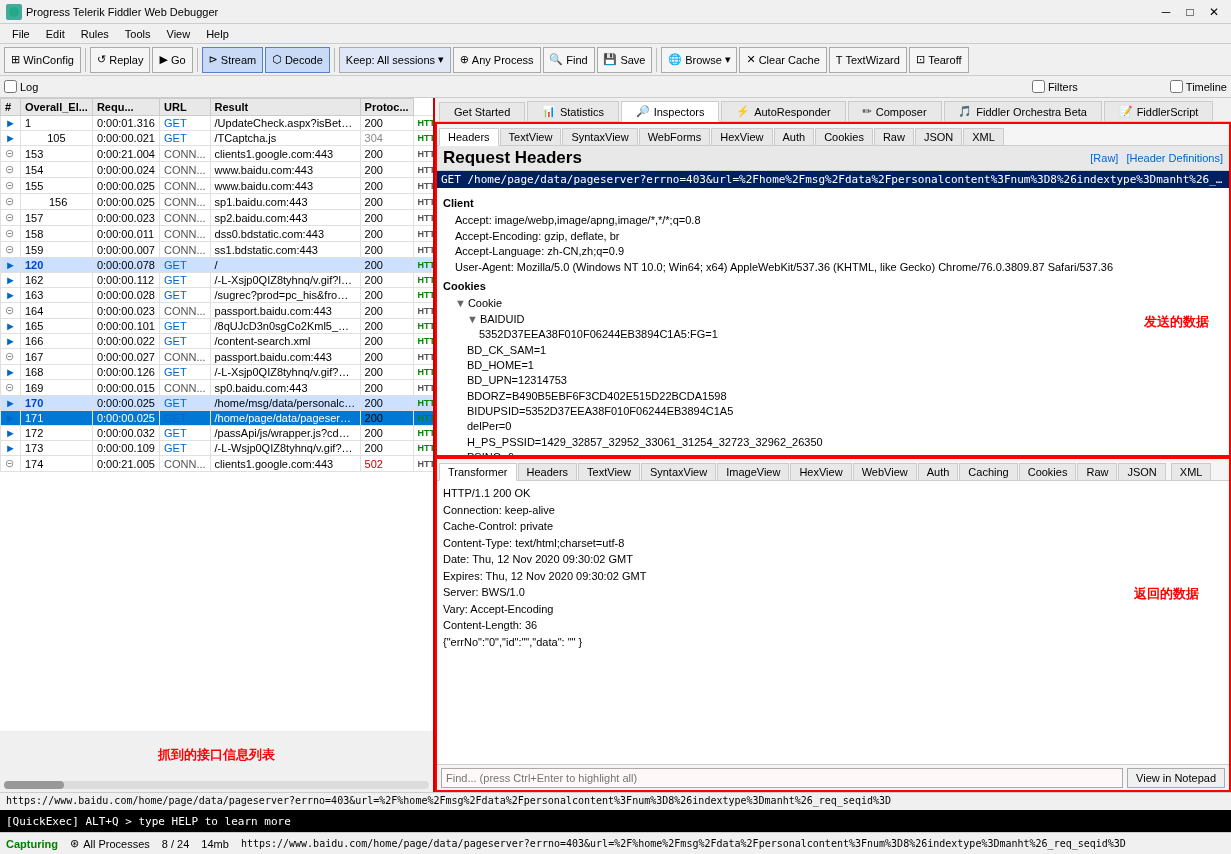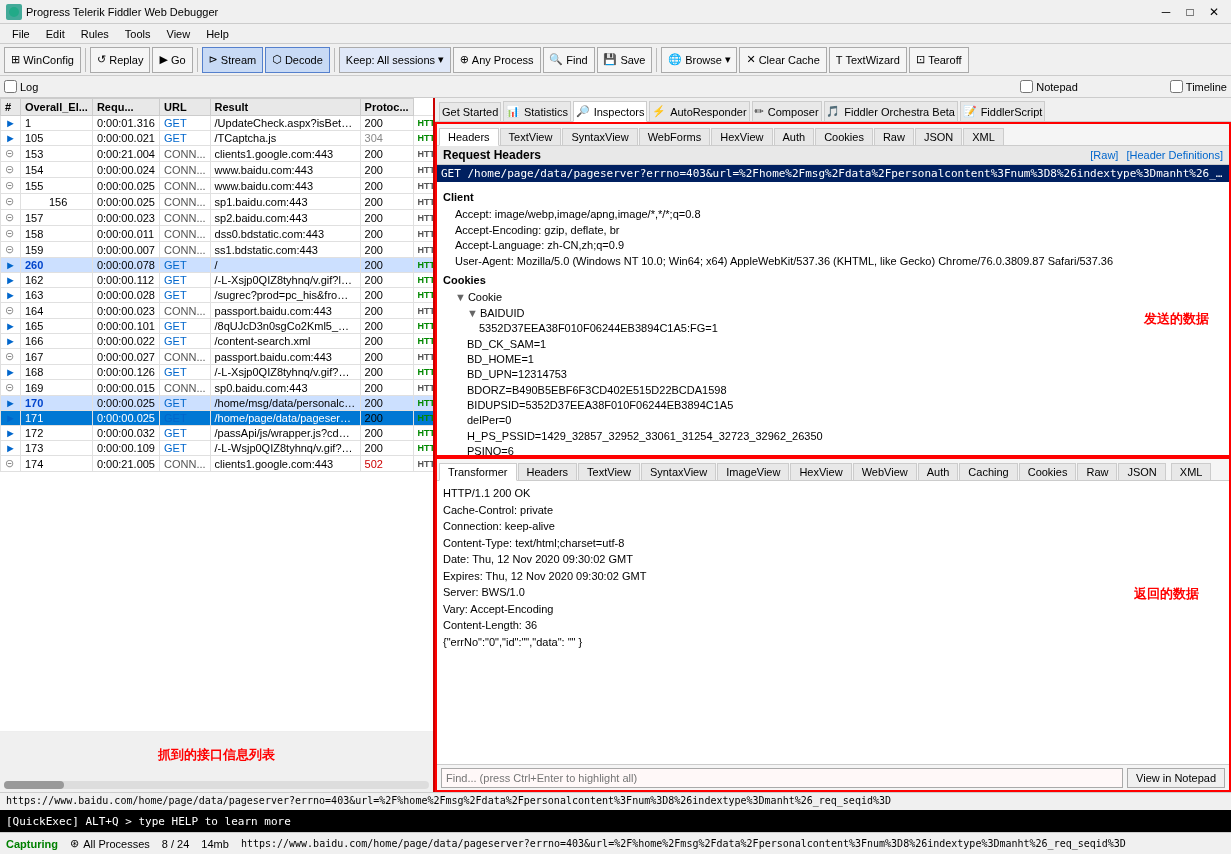--- a/index.html
+++ b/index.html
@@ -33,31 +33,31 @@
     .session-table table { width: 100%; border-collapse: collapse; }
     .session-table th { background: #e8e8e8; border: 1px solid #ccc; padding: 2px 4px; text-align: left; font-weight: bold; position: sticky; top: 0; z-index: 1; white-space: nowrap; }
     .session-table td { border: 1px solid #e0e0e0; padding: 1px 4px; white-space: nowrap; overflow: hidden; max-width: 120px; text-overflow: ellipsis; }
     .left-label { color: #ff0000; font-size: 13px; font-weight: bold; text-align: center; padding: 8px; }
 
     
     .right-pane { flex: 1; display: flex; flex-direction: column; overflow: hidden; }
 
     
     .tab-bar { display: flex; background: #f0f0f0; border-bottom: 1px solid #ccc; height: 24px; align-items: flex-end; padding: 0 4px; }
-    .tab { padding: 3px 2px; border: 1px solid #ccc; border-bottom: none; background: #e8e8e8; cursor: pointer; margin-right: 2px; font-size: 11px; display: flex; align-items: center; gap: 4px; }
+    .tab { padding: 3px 14px; border: 1px solid #ccc; border-bottom: none; background: #e8e8e8; cursor: pointer; margin-right: 2px; font-size: 11px; display: flex; align-items: center; gap: 4px; }
     .tab.active { background: white; border-bottom: 1px solid white; margin-bottom: -1px; }
 
     
     .sub-tab-bar { display: flex; background: #f5f5f5; border-bottom: 1px solid #ccc; height: 22px; align-items: flex-end; padding: 0 2px; flex-shrink: 0; }
     .sub-tab { padding: 2px 8px; border: 1px solid #ccc; border-bottom: none; background: #e8e8e8; cursor: pointer; margin-right: 1px; font-size: 11px; }
     .sub-tab.active { background: white; border-bottom: 1px solid white; margin-bottom: -1px; }
 
     
     .req-header-bar { background: #e8e8e8; padding: 2px 6px; display: flex; justify-content: space-between; align-items: center; border-bottom: 1px solid #ccc; }
-    .req-header-title { font-weight: bold; font-size: 12px; }
+    .req-header-title { font-weight: bold; font-size: 17px; }
     .req-header-links { display: flex; gap: 8px; }
     .req-header-link { color: #0066cc; cursor: pointer; font-size: 11px; }
 
     
     .content-area { padding: 4px 6px; font-family: Consolas, monospace; font-size: 11px; line-height: 1.4; background: white; flex: 1; overflow: auto; }
     .section-label { font-weight: bold; color: #000; margin-top: 4px; margin-bottom: 2px; }
     .indent1 { padding-left: 12px; }
     .indent2 { padding-left: 24px; }
     .indent3 { padding-left: 36px; }
     .tree-item { display: flex; align-items: flex-start; }
@@ -181,21 +181,21 @@
 </div>
 
 <div class="filter-bar">
   <div class="filter-checkbox">
     <input type="checkbox" style="">
     <span>Log</span>
   </div>
   <div style="flex:1"></div>
   <div class="filter-checkbox">
     <input type="checkbox" style="">
-    <span>Notepad</span>
+    <span>Filters</span>
   </div>
   <div style="width:80px"></div>
   <div class="filter-checkbox">
     <input type="checkbox" style="">
     <span>Timeline</span>
   </div>
 </div>
 
 <div class="main">
 
@@ -217,21 +217,21 @@
     <td style="color:#0066cc; width:16px;">►</td>
     <td style="color:; font-weight:normal;">1</td>
     <td>0:00:01.316</td>
     <td style="color:#0066cc;">GET</td>
     <td style="max-width:150px; overflow:hidden; text-overflow:ellipsis;" title="/UpdateCheck.aspx?isBeta=False">/UpdateCheck.aspx?isBeta=False</td>
     <td style="color:#000;">200</td>
     <td style="color:#080; font-size:9px; font-weight:bold;">HTTPS</td>
   </tr>
             <tr>
     <td style="color:#0066cc; width:16px;">►</td>
-    <td style="color:; font-weight:normal;">105</td>
+    <td style="color:; font-weight:normal;text-align:center;">105</td>
     <td>0:00:00.021</td>
     <td style="color:#0066cc;">GET</td>
     <td style="max-width:150px; overflow:hidden; text-overflow:ellipsis;" title="/TCaptcha.js">/TCaptcha.js</td>
     <td style="color:#888;">304</td>
     <td style="color:#080; font-size:9px; font-weight:bold;">HTTPS</td>
   </tr>
             <tr>
     <td style="color:#888; width:16px;">⊝</td>
     <td style="color:; font-weight:normal;">153</td>
     <td>0:00:21.004</td>
@@ -289,21 +289,21 @@
     <td style="color:#888; width:16px;">⊝</td>
     <td style="color:; font-weight:normal;">159</td>
     <td>0:00:00.007</td>
     <td style="color:#555;">CONN...</td>
     <td style="max-width:150px; overflow:hidden; text-overflow:ellipsis;" title="ss1.bdstatic.com:443">ss1.bdstatic.com:443</td>
     <td style="color:#000;">200</td>
     <td style="color:#555; font-size:9px; font-weight:bold;">HTTP</td>
   </tr>
             <tr style="background: rgb(204, 224, 255);">
     <td style="color:#0066cc; width:16px;">►</td>
-    <td style="color:#0044cc; font-weight:bold;">260</td>
+    <td style="color:#0044cc; font-weight:bold;">120</td>
     <td>0:00:00.078</td>
     <td style="color:#0066cc;">GET</td>
     <td style="max-width:150px; overflow:hidden; text-overflow:ellipsis;" title="/">/</td>
     <td style="color:#000;">200</td>
     <td style="color:#080; font-size:9px; font-weight:bold;">HTTPS</td>
   </tr>
             <tr>
     <td style="color:#0066cc; width:16px;">►</td>
     <td style="color:; font-weight:normal;">162</td>
     <td>0:00:00.112</td>
@@ -531,22 +531,22 @@
         <div class="sub-tab">Auth</div>
         <div class="sub-tab">Caching</div>
         <div class="sub-tab">Cookies</div>
         <div class="sub-tab">Raw</div>
         <div class="sub-tab">JSON</div>
         <div class="sub-tab" style="margin-left:4px;">XML</div>
       </div>
 
       <div class="response-content" style="position:relative; flex:1;">
         <div>HTTP/1.1 200 OK</div>
+        <div>Connection: keep-alive</div>
         <div>Cache-Control: private</div>
-        <div>Connection: keep-alive</div>
         <div>Content-Type: text/html;charset=utf-8</div>
         <div>Date: Thu, 12 Nov 2020 09:30:02 GMT</div>
         <div>Expires: Thu, 12 Nov 2020 09:30:02 GMT</div>
         <div>Server: BWS/1.0</div>
         <div>Vary: Accept-Encoding</div>
         <div>Content-Length: 36</div>
         <div></div>
         <div>{"errNo":"0","id":"","data":    "" }</div>
 
         <span class="anno-text-right" style="top:40%; right:30px;">返回的数据</span>

